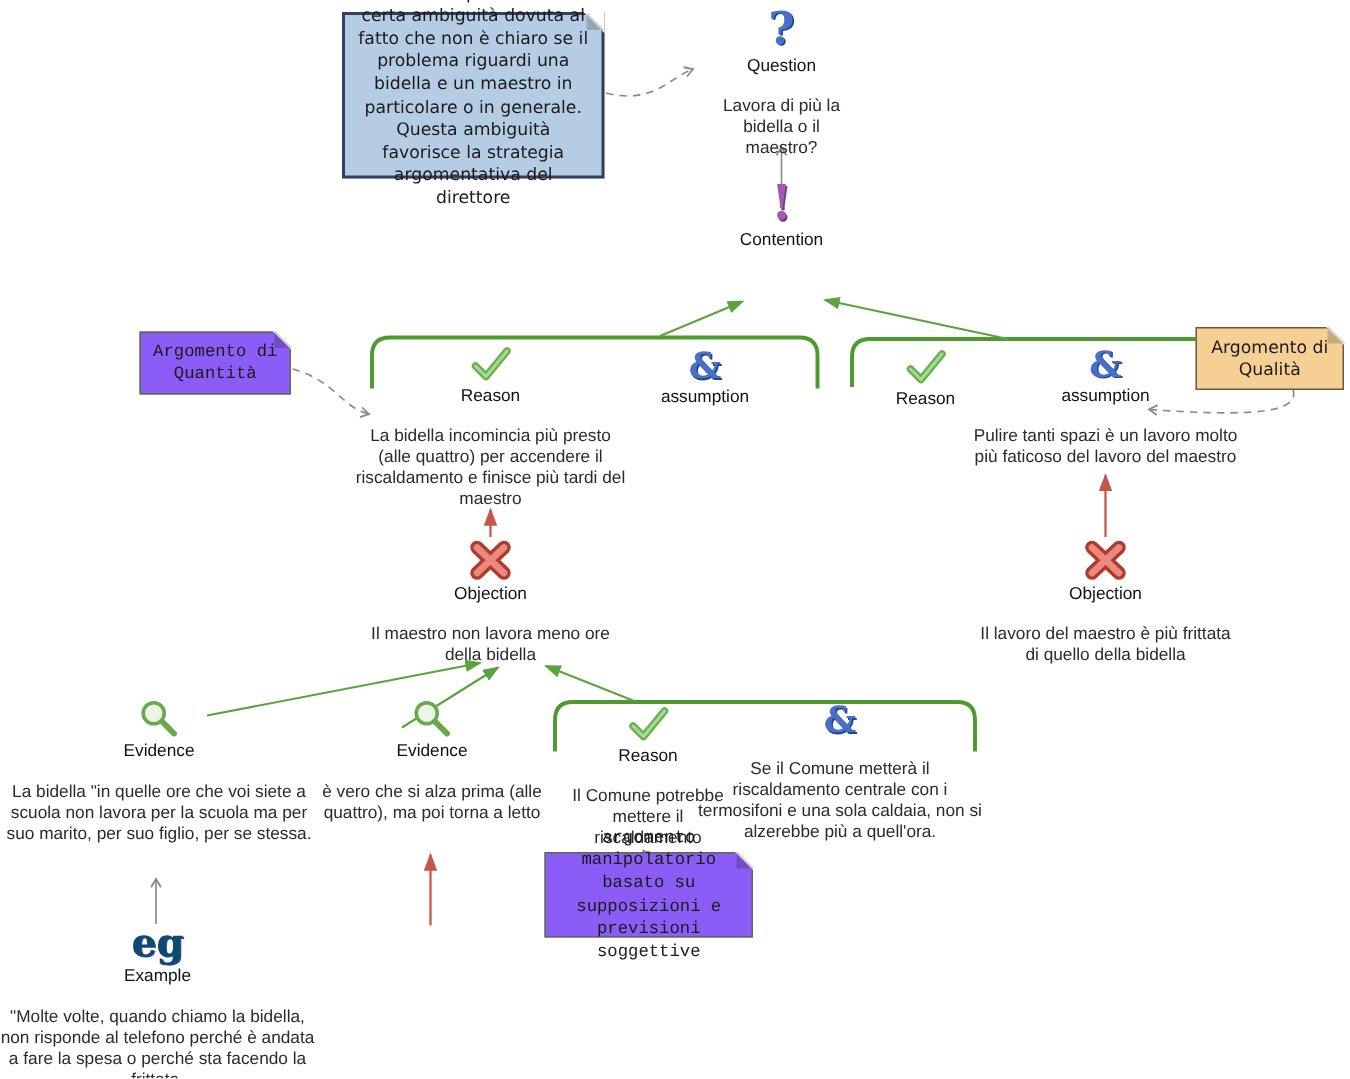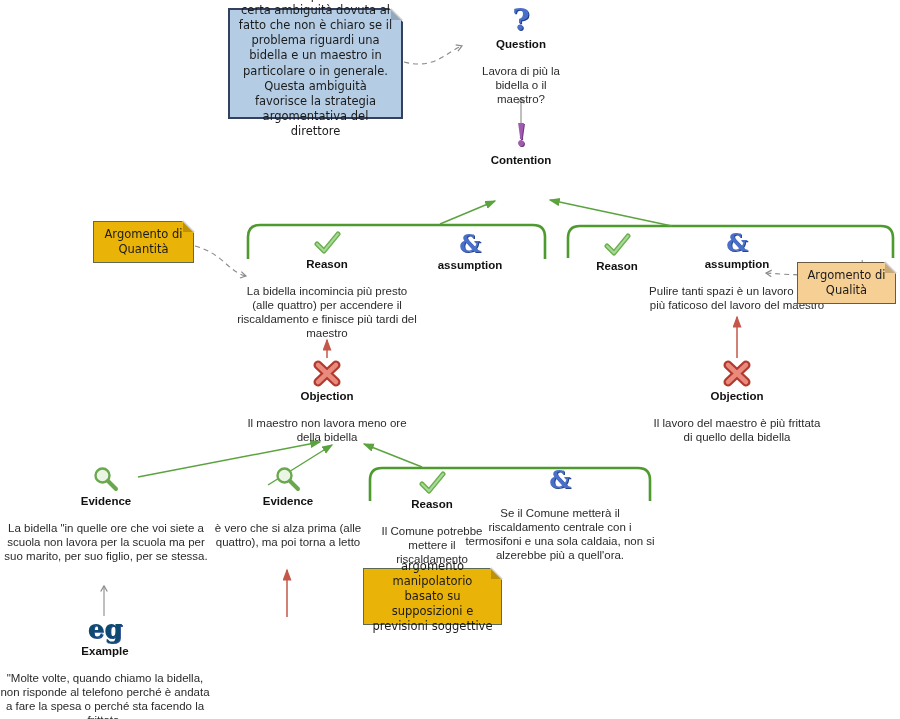--- a/index.html
+++ b/index.html
@@ -1,36 +1,36 @@
 <!DOCTYPE html>
 <html><head>
 <meta charset="utf-8">
 <style>
   html,body{margin:0;padding:0;background:#ffffff;}
   #canvas{position:relative;width:900px;height:719px;background:#ffffff;overflow:hidden;
           font-family:"Liberation Sans", sans-serif;}
   svg.wires{position:absolute;left:0;top:0;z-index:1;}
   .node{position:absolute;z-index:2;display:flex;flex-direction:column;align-items:center;text-align:center;}
   .node .glyph{font-weight:bold;line-height:1;}
-  .node .label{font-weight:bold;font-size:11.5px;color:#111;margin-top:3px;text-align:right;}
+  .node .label{font-weight:normal;font-size:11.5px;color:#111;margin-top:3px;text-align:right;}
   .node .text{font-size:11.5px;color:#2b2b2b;line-height:1.22;margin-top:14px;}
   .g-question{font-size:30px;color:#4a6fc8;text-shadow:1px 1px 0 #1e3f8f;font-family:"DejaVu Serif",serif;}
   .g-contention{font-size:32px;color:#a05ab0;text-shadow:1px 1px 0 #6e3a7e;font-family:"DejaVu Serif",serif;}
   .g-amp{font-size:24px;color:#4a6fc8;text-shadow:1px 1px 0 #27458f;font-family:"DejaVu Serif",serif;}
   .g-eg{font-size:26px;color:#0c4a6e;text-shadow:1px 1px 0 #2a4a9a;font-family:"DejaVu Serif",serif;}
   .note{position:absolute;z-index:3;display:flex;align-items:center;justify-content:center;
         text-align:center;font-family:"DejaVu Sans",sans-serif;font-size:11.5px;color:#1b1b1b;
         line-height:1.32;padding:6px 8px;box-sizing:border-box;}
   .note .cut{position:absolute;top:-2px;right:-2px;width:0;height:0;
         border-top:14px solid #ffffff;border-left:14px solid transparent;}
   .note .flap{position:absolute;top:-2px;right:-2px;width:0;height:0;
         border-bottom:12px solid rgba(0,0,0,0.18);border-right:12px solid transparent;}
   .note-blue{background:#b5cde4;border:2px solid #33415e;}
-  .note-green{background:#eab308;border:1.5px solid #5a6b52;}
-  .note-orange{background:#f5cf93;border:1.5px solid #6b5a42;margin-top:44px;}
+  .note-green{background:#8b5cf6;border:1.5px solid #5a6b52;font-family:Liberation Mono, monospace;}
+  .note-orange{background:#f5cf93;border:1.5px solid #6b5a42;}
 </style>
 </head>
 <body>
 
 <div id="canvas">
 
   <svg class="wires" width="900" height="719">
     <defs>
       <marker id="mGreen" markerWidth="9" markerHeight="8" refX="7" refY="3" orient="auto">
         <path d="M0,0 L8,3 L0,6 z" fill="#5ba33f"></path>

